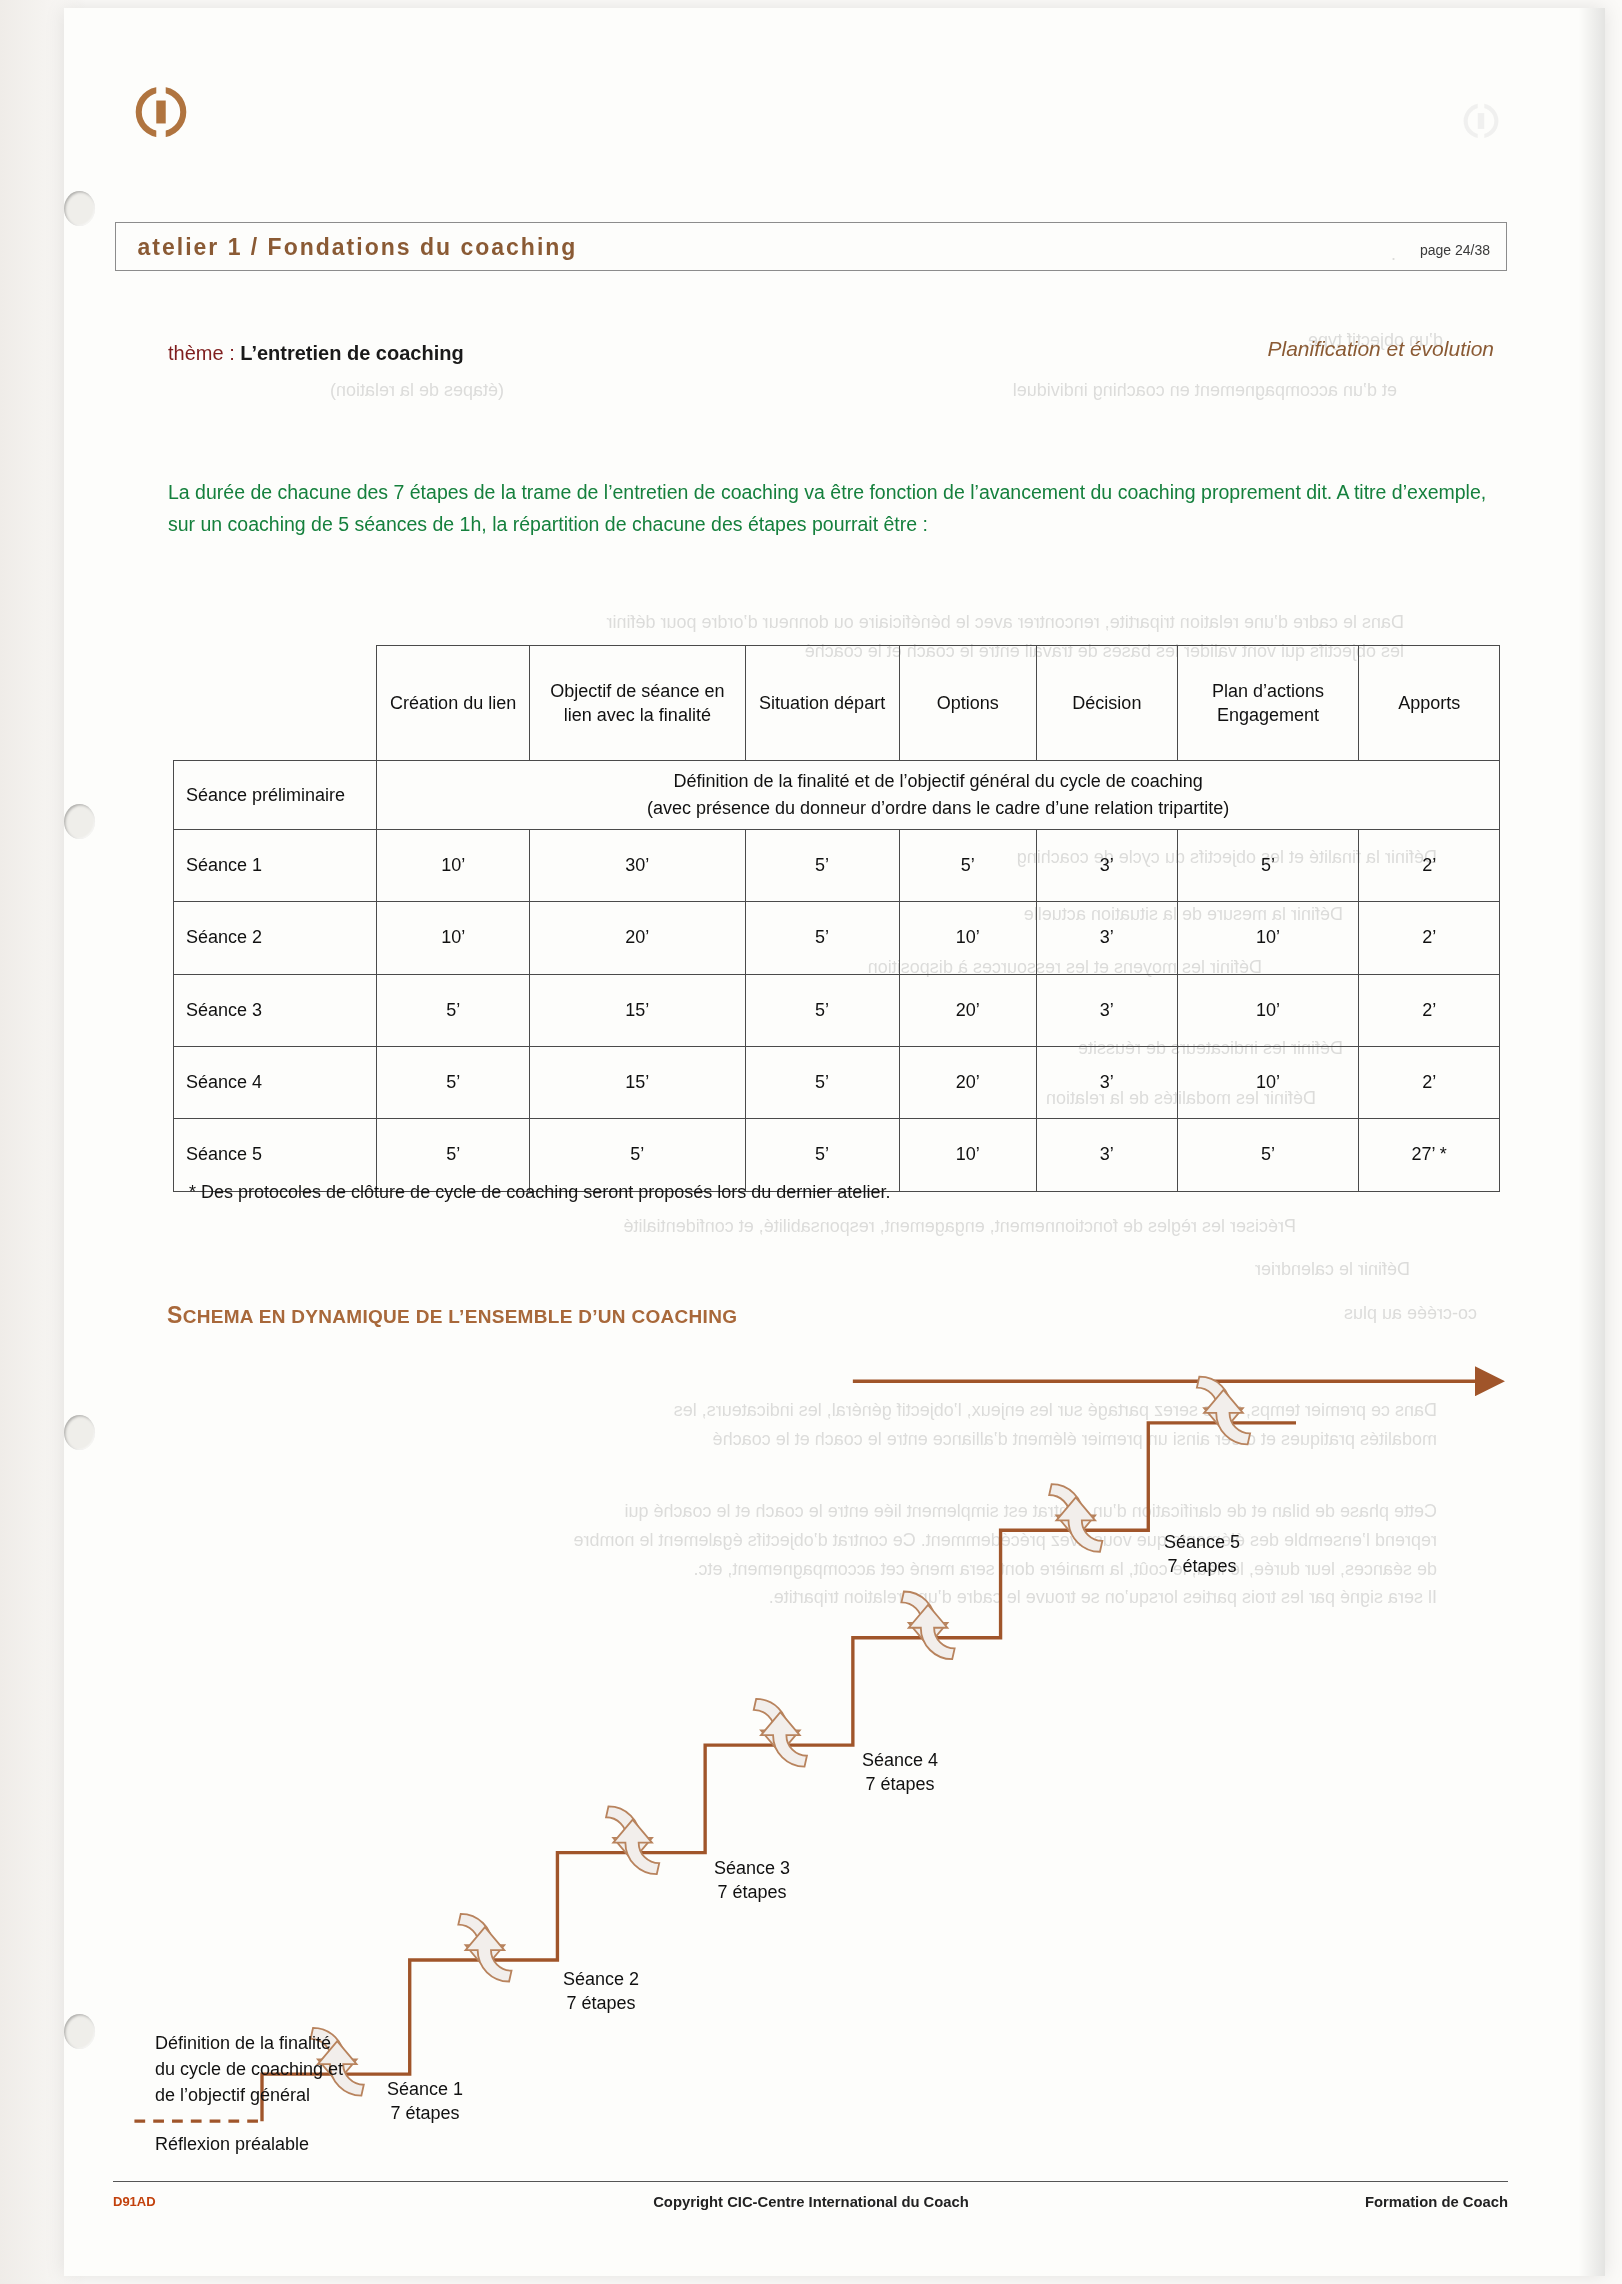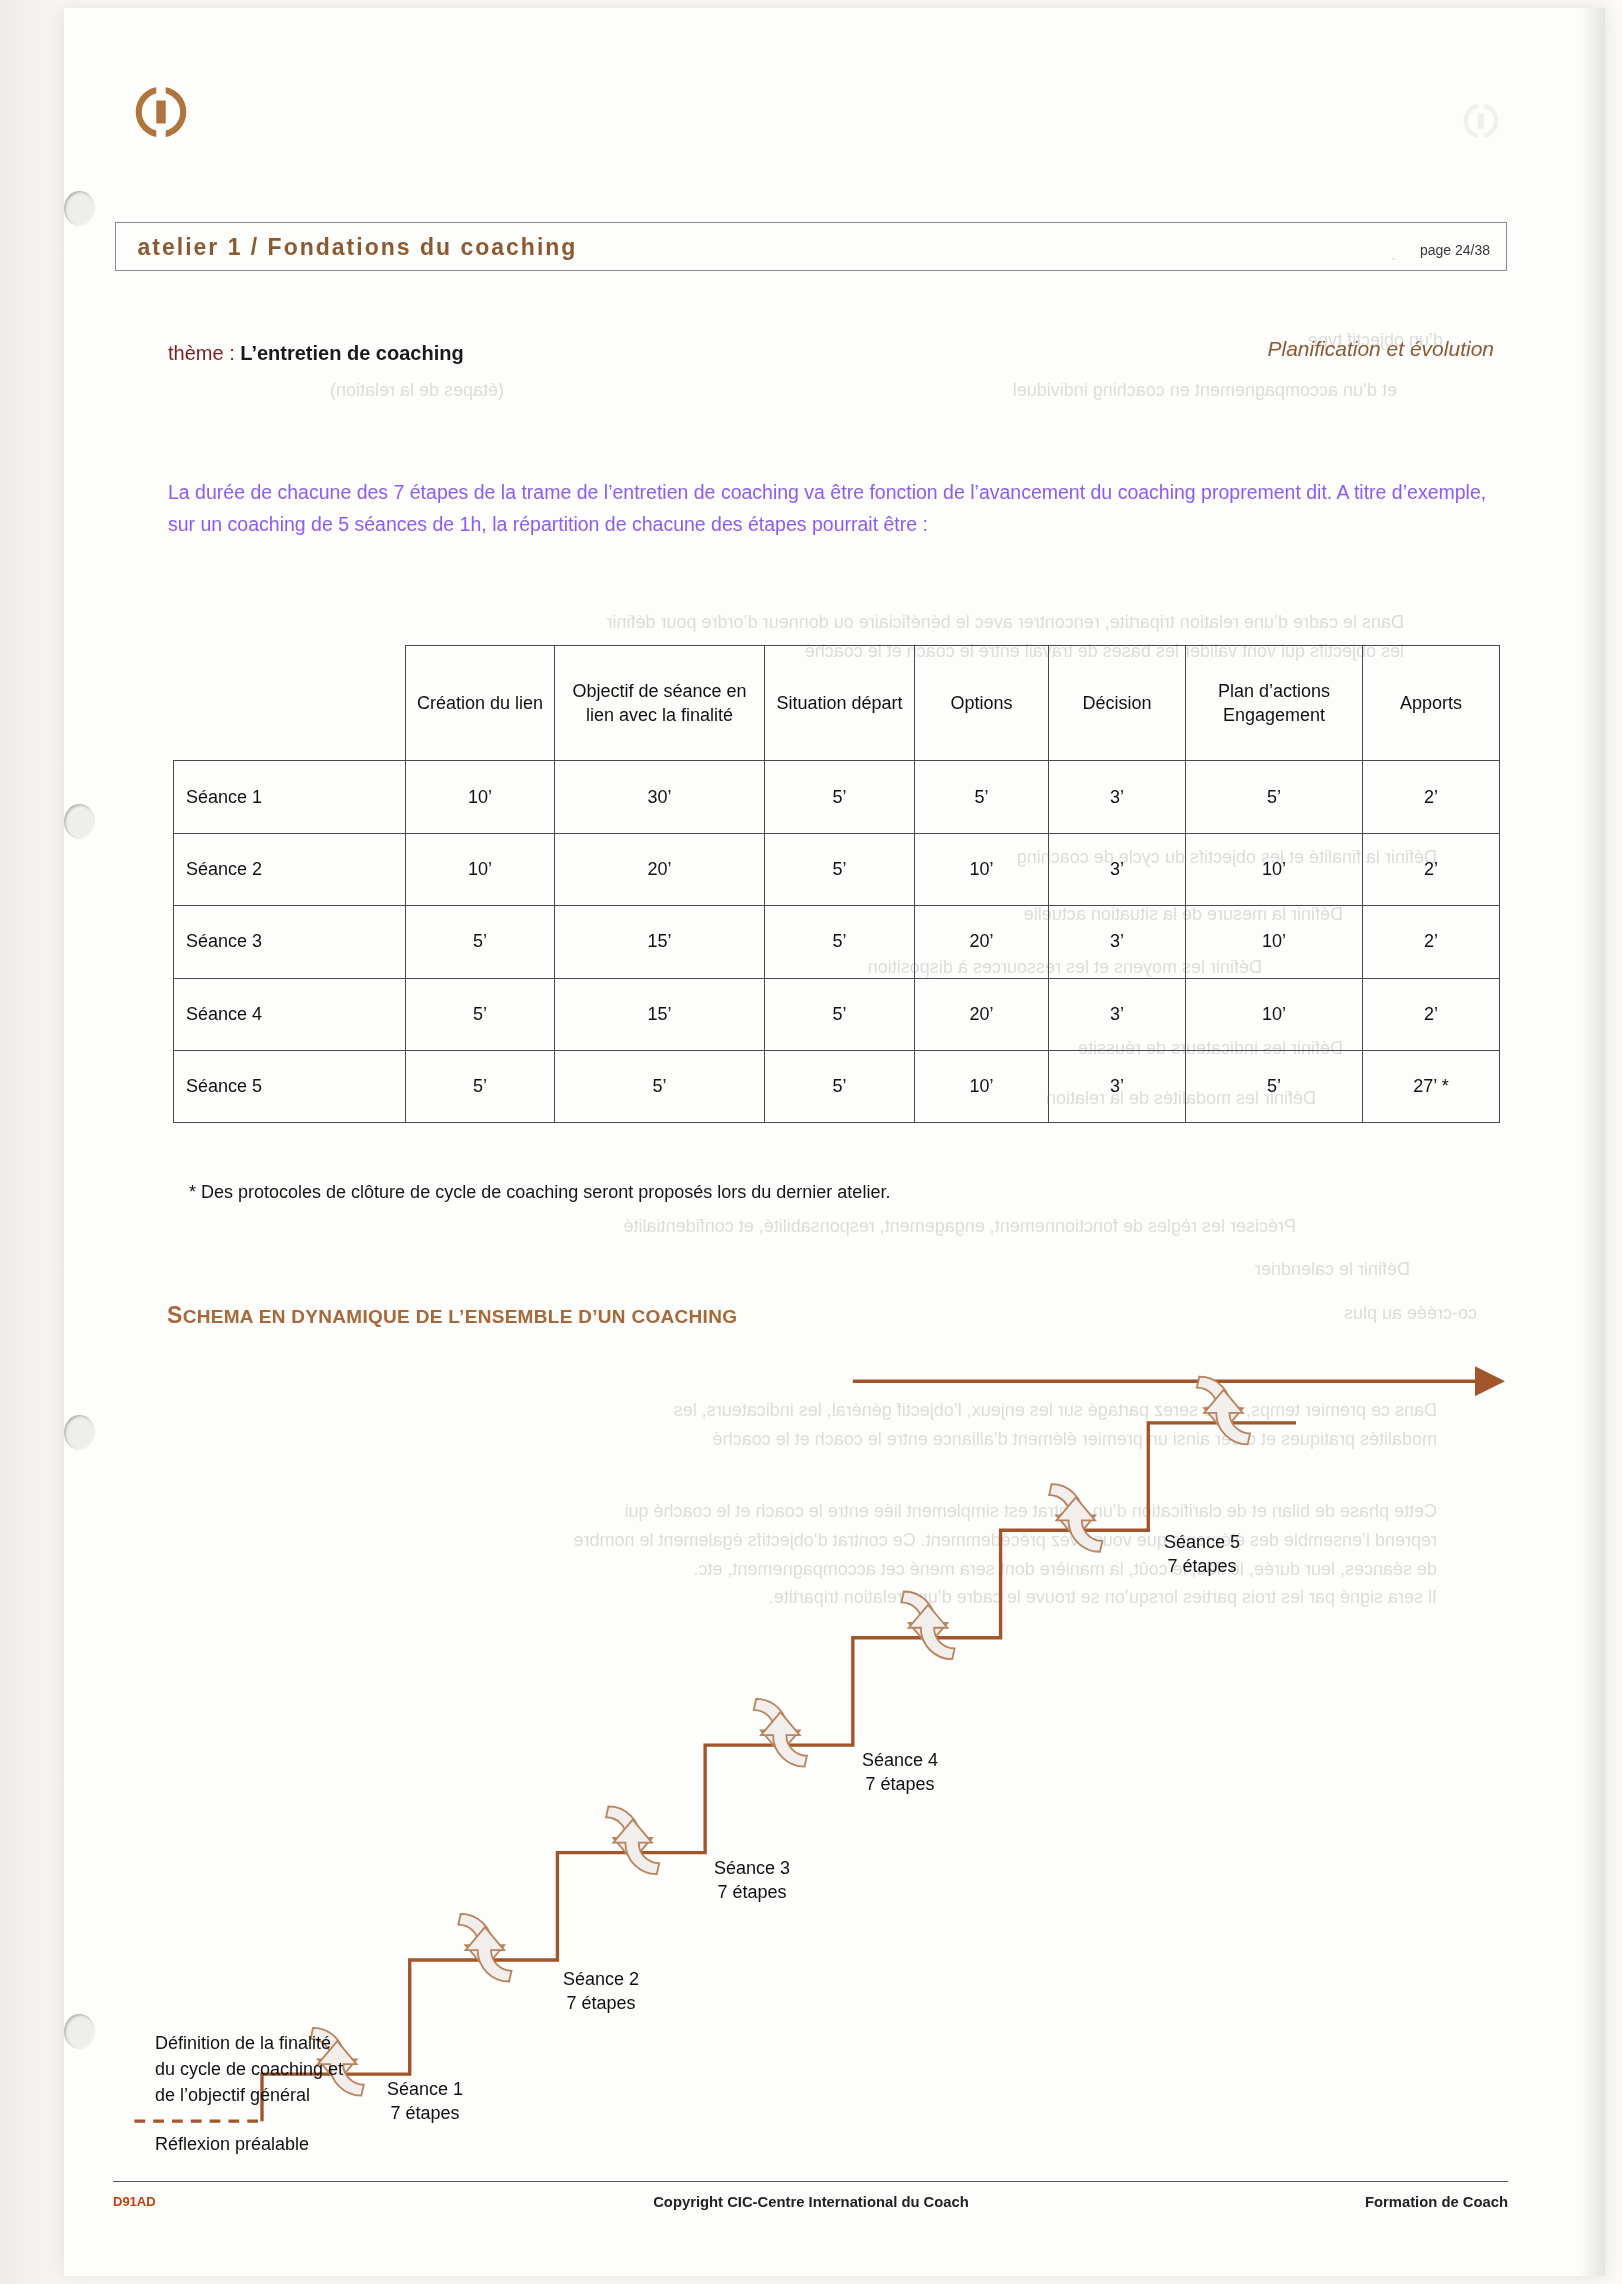--- a/index.html
+++ b/index.html
@@ -122,21 +122,21 @@
   }
 
   
   .intro {
     position: absolute;
     left: 168px;
     top: 477px;
     width: 1336px;
     font-size: 19.5px;
     line-height: 1.62;
-    color: #8b5cf6;
+    color: #15803d;
   }
 
   
   table.main-table {
     position: absolute;
     left: 173px;
     top: 645px;
     width: 1327px;
     border-collapse: collapse;
     font-size: 18px;
@@ -323,20 +323,29 @@
         <th class="c-head" style="width:140px">Création du lien</th>
         <th class="c-head" style="width:201px">Objectif de séance en lien avec la finalité</th>
         <th class="c-head" style="width:141px">Situation départ</th>
         <th class="c-head" style="width:125px">Options</th>
         <th class="c-head" style="width:128px">Décision</th>
         <th class="c-head" style="width:168px">Plan d’actions Engagement</th>
         <th class="c-head" style="width:128px">Apports</th>
       </tr>
     </thead>
     <tbody>
+      <tr>
+        <td class="rowhead" style="width:181px; line-height:1.5;">
+          <span>Séance préliminaire</span>
+        </td>
+        <td class="prelim-cell" colspan="7">
+          <div>Définition de la finalité et de l’objectif général du cycle de coaching</div>
+          <div>(avec présence du donneur d’ordre dans le cadre d’une relation tripartite)</div>
+        </td>
+      </tr>
 
       <tr class="data-row">
         <td class="rowhead">Séance 1</td>
         <td>10’</td>
         <td>30’</td>
         <td>5’</td>
         <td>5’</td>
         <td>3’</td>
         <td>5’</td>
         <td>2’</td>

